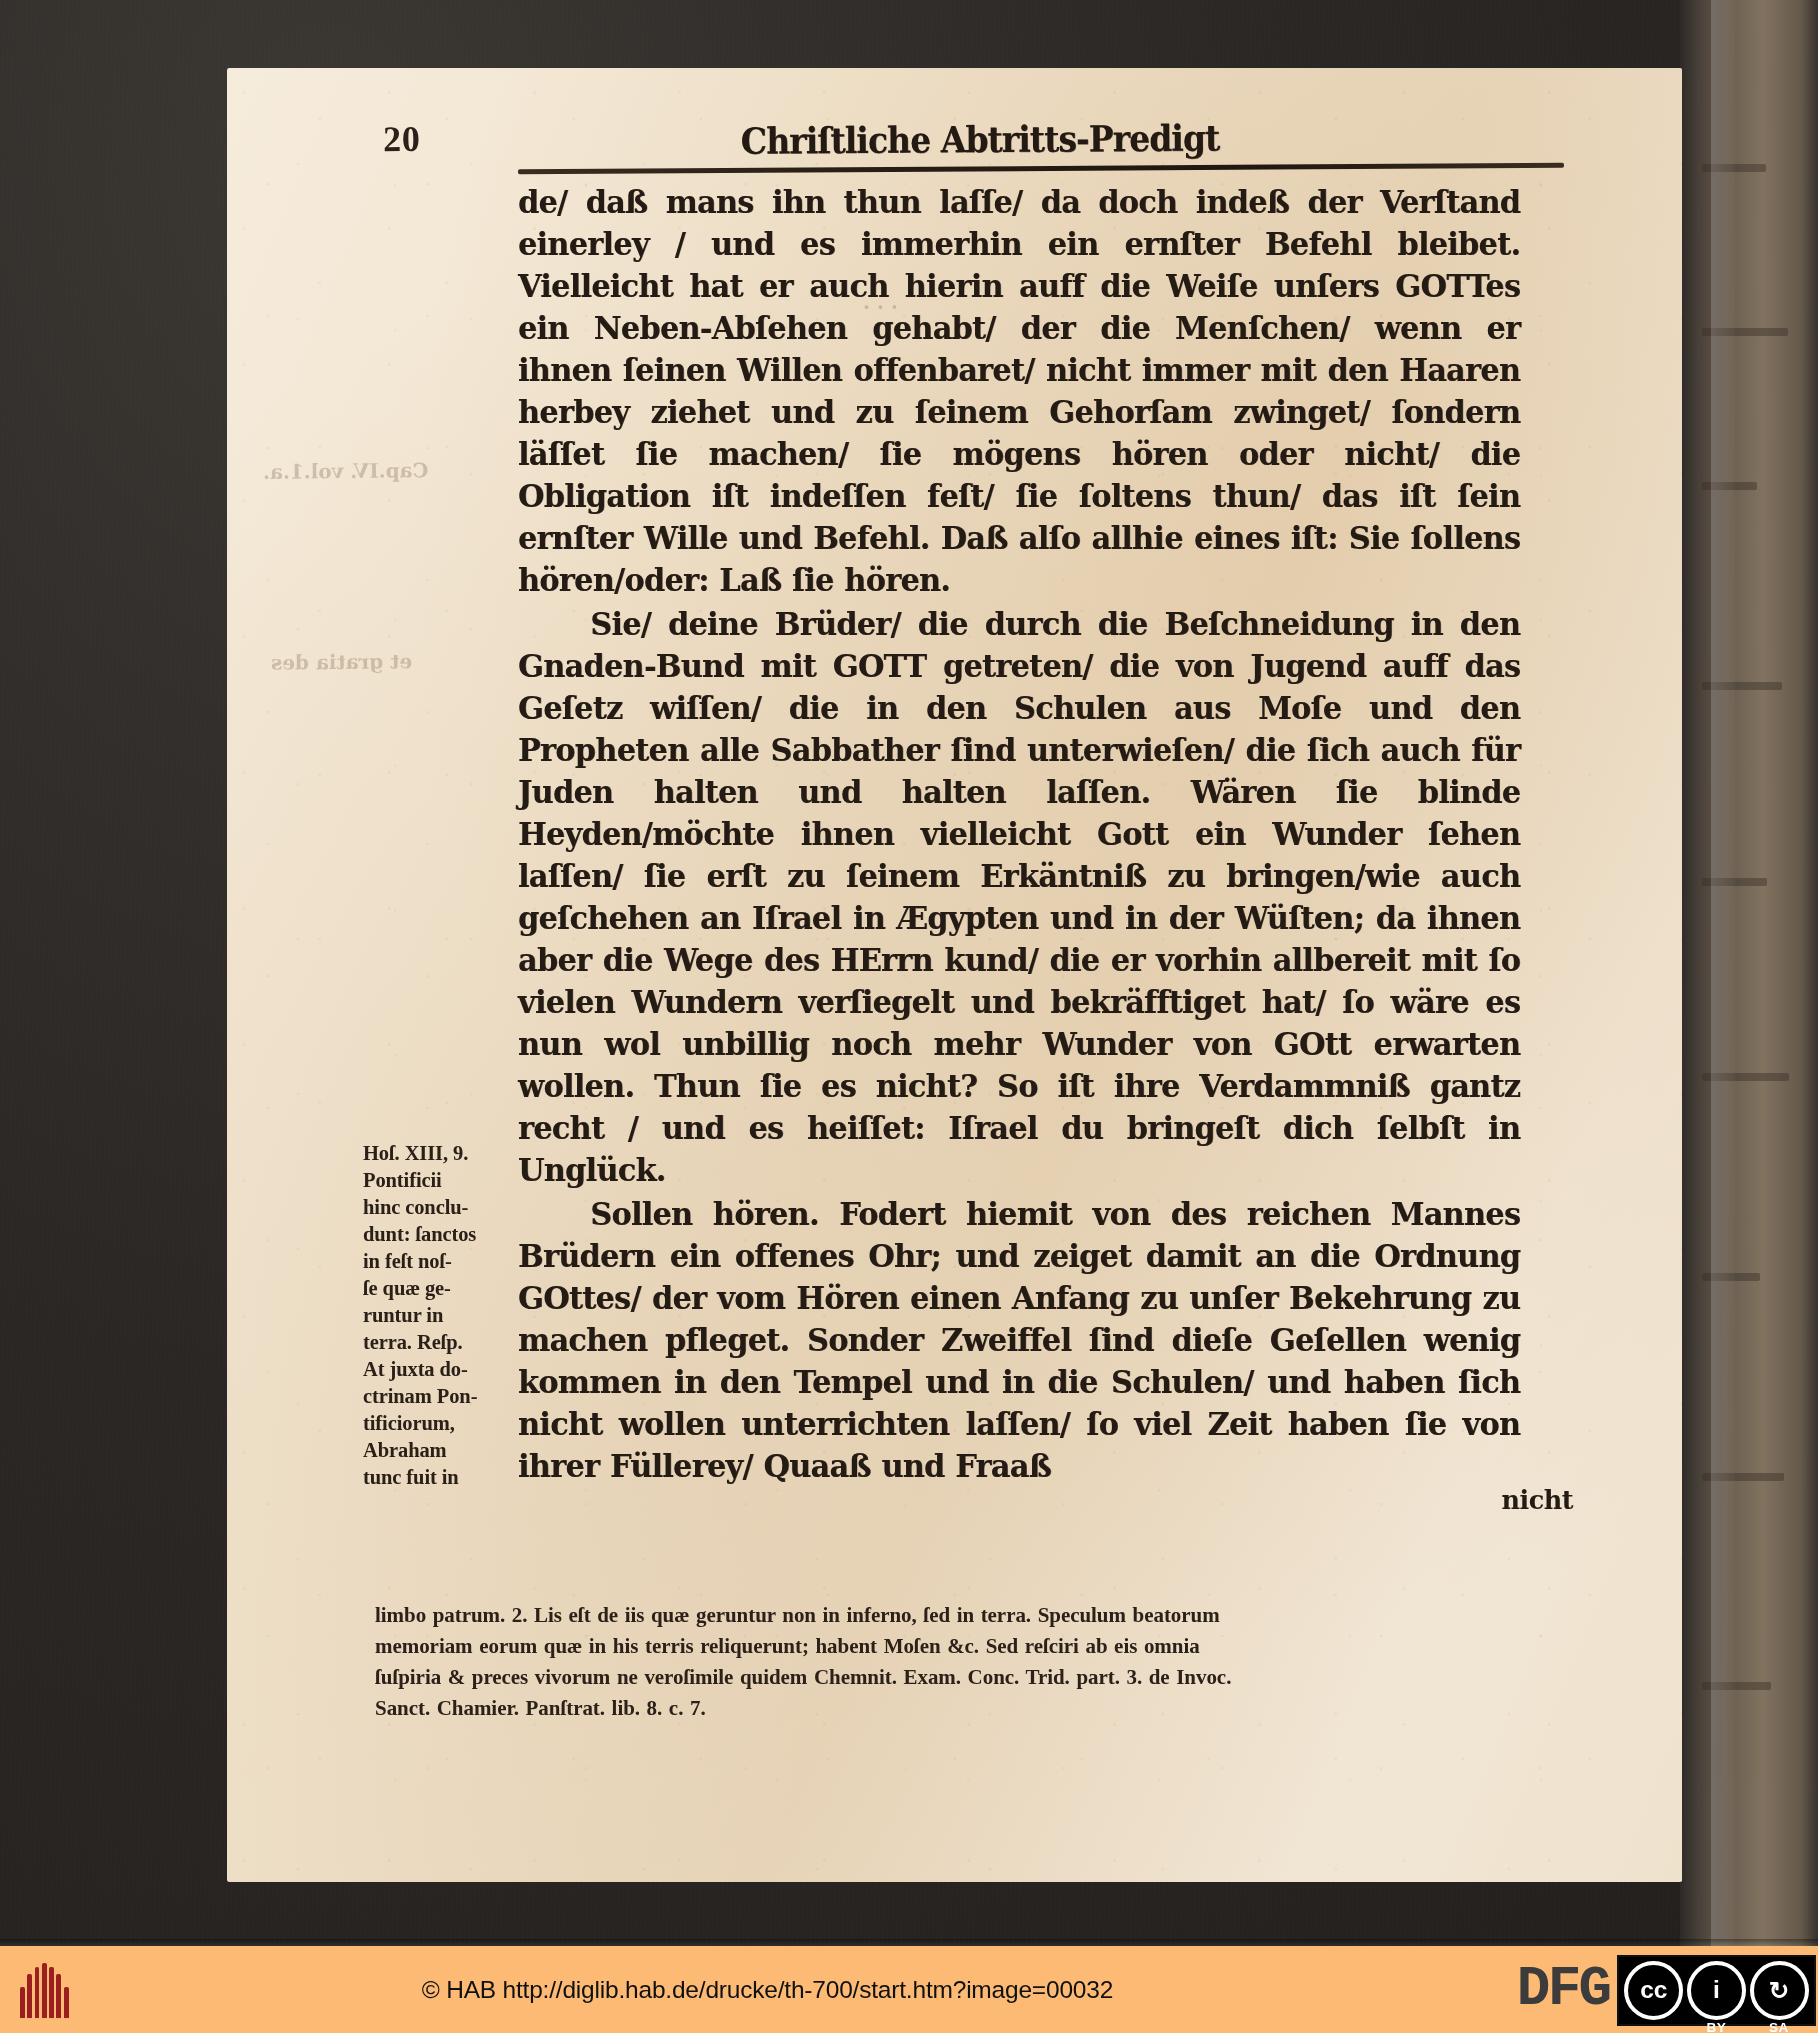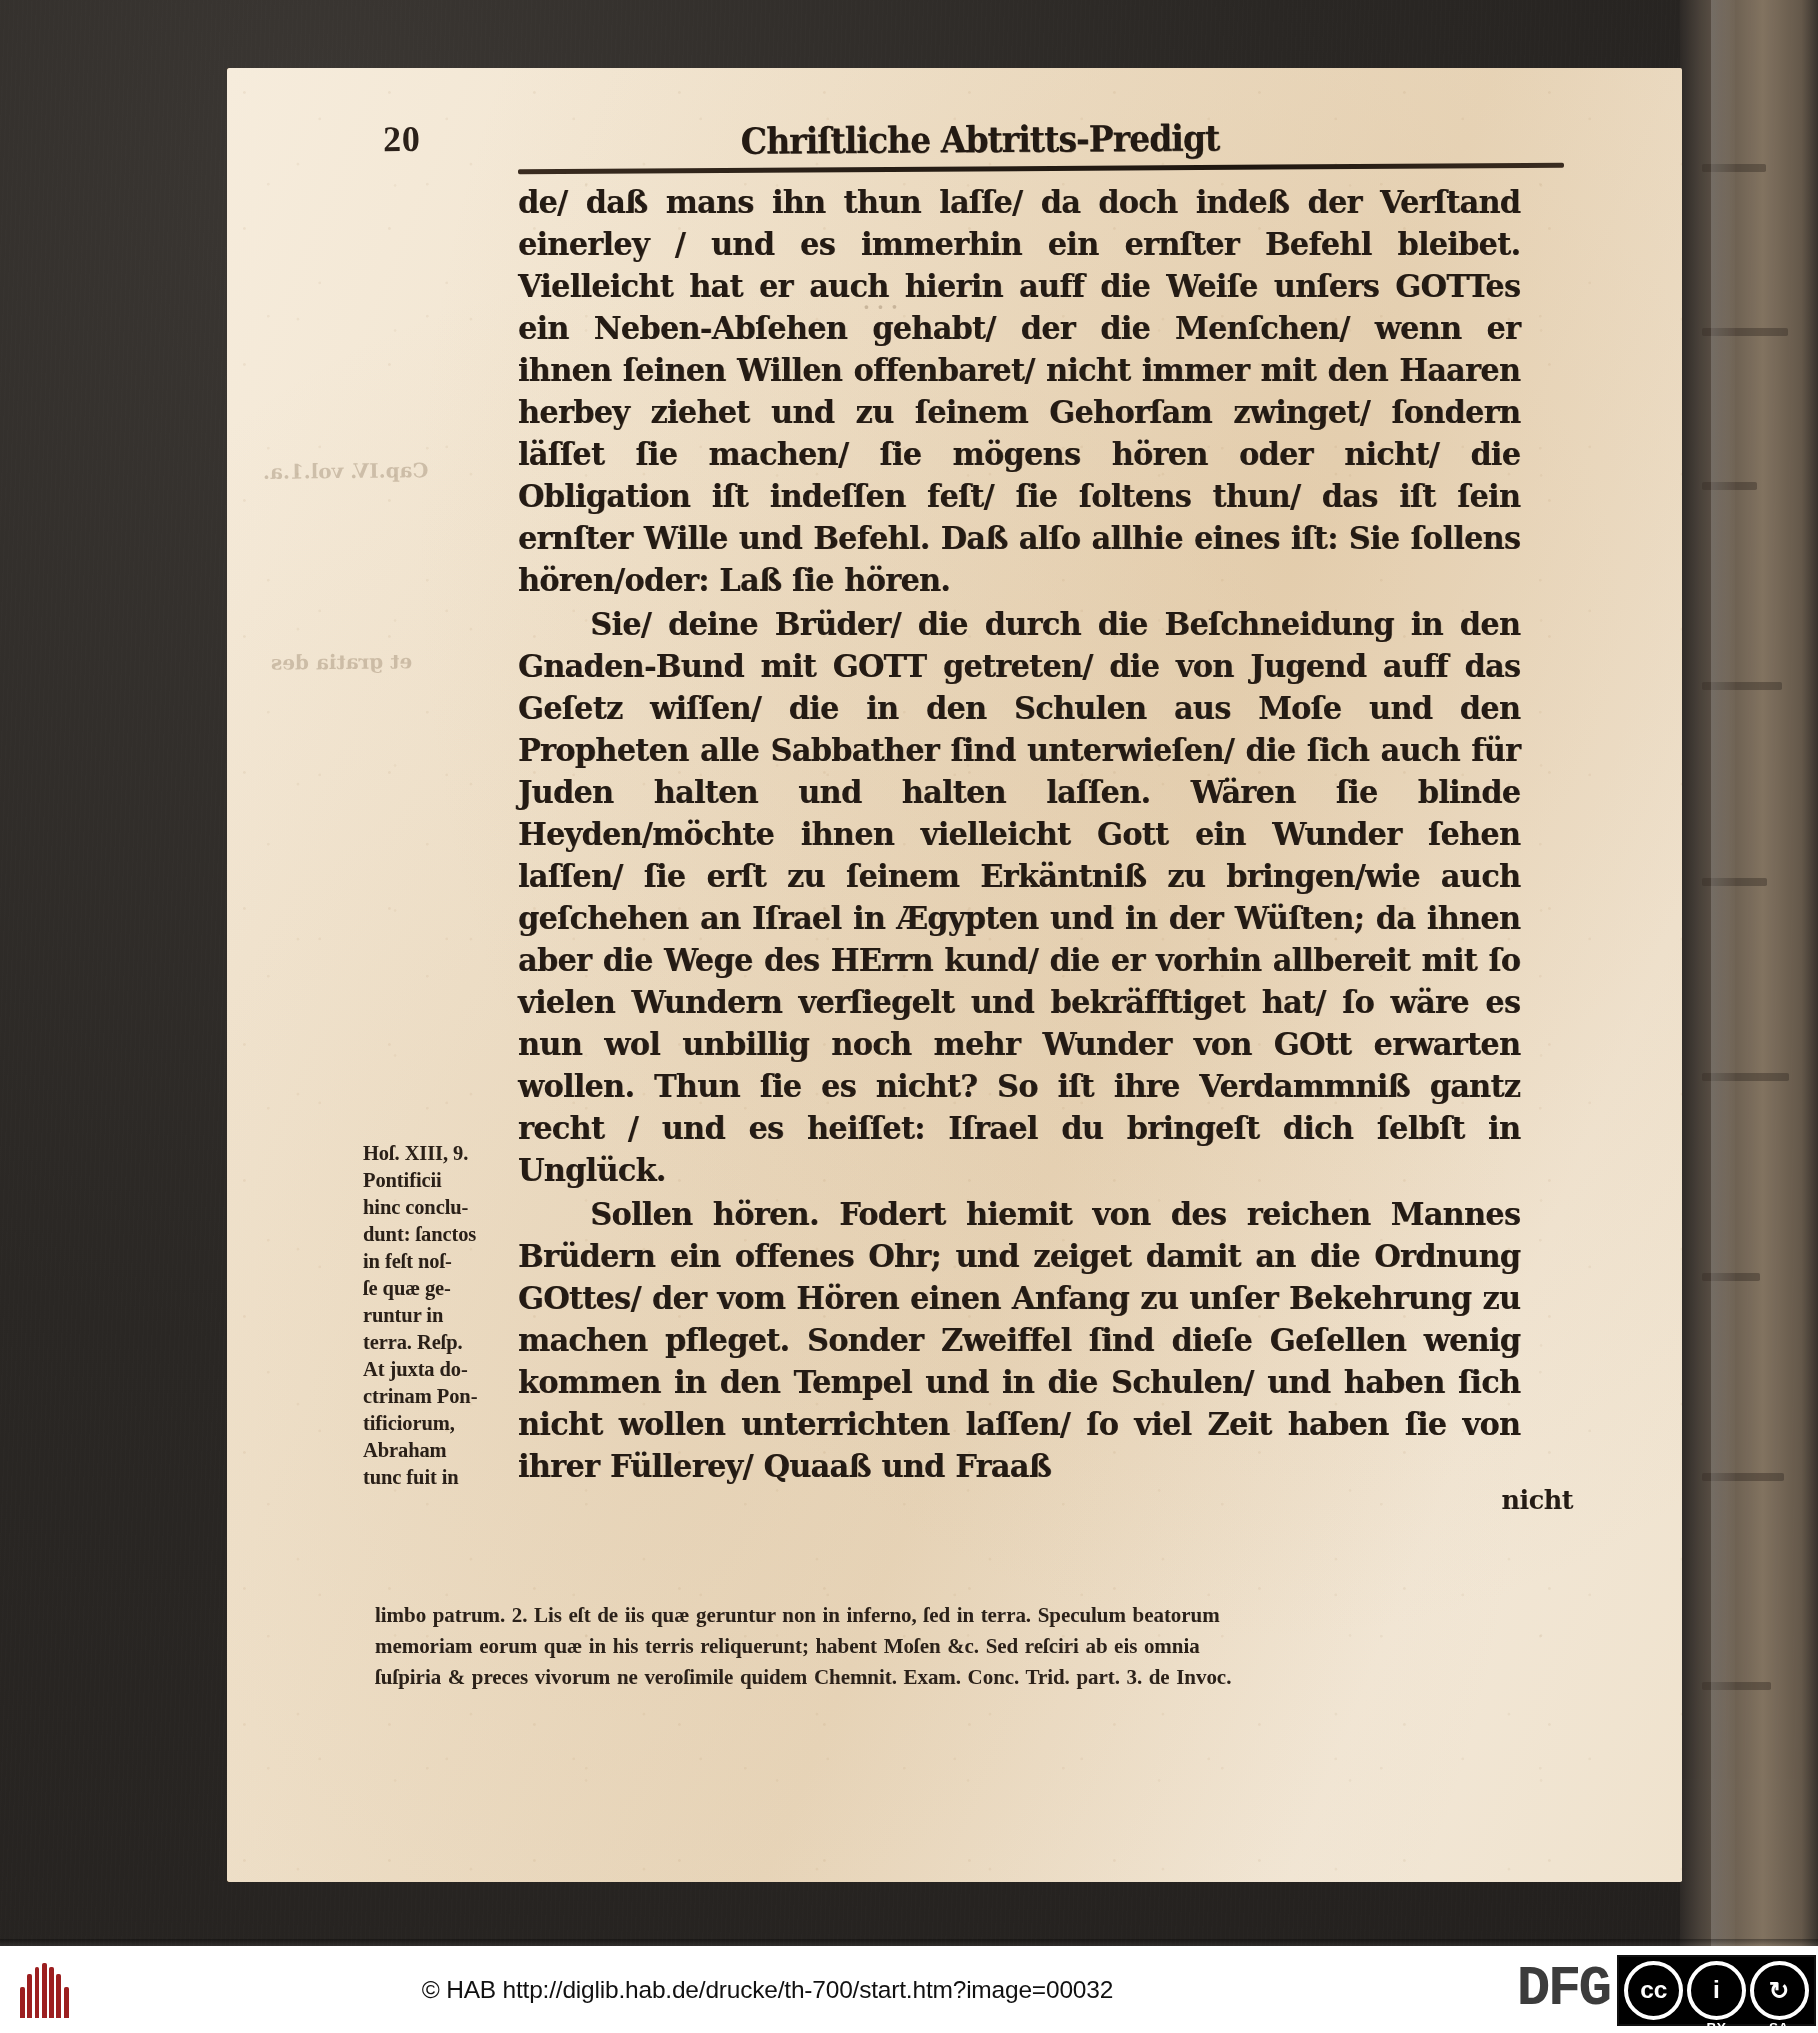--- a/index.html
+++ b/index.html
@@ -208,21 +208,21 @@
     transform: scaleX(-1) rotate(.6deg);
     pointer-events: none;
     white-space: nowrap;
   }
 
   
   .toolbar {
     position: absolute;
     left: 0; bottom: 0;
     width: 1818px; height: 88px;
-    background: #ffffff;
+    background: #fdba74;
     display: flex;
     align-items: center;
   }
   .hab-logo {
     width: 71px; height: 71px;
     margin-left: 11px;
     position: relative;
     flex: 0 0 auto;
   }
   .hab-logo i {
@@ -344,20 +344,21 @@
         <div class="mline">ctrinam Pon-</div>
         <div class="mline">tificiorum,</div>
         <div class="mline">Abraham</div>
         <div class="mline">tunc fuit in</div>
       </div>
 
       <div class="footnotes">
         <div>limbo patrum.   2. Lis eſt de iis quæ geruntur non in inferno, ſed in terra.   Speculum beatorum</div>
         <div>memoriam eorum quæ in his terris reliquerunt; habent Moſen &amp;c.   Sed reſciri ab eis omnia</div>
         <div>ſuſpiria &amp; preces vivorum ne veroſimile quidem Chemnit.   Exam. Conc. Trid. part. 3. de Invoc.</div>
+        <div>Sanct. Chamier. Panſtrat. lib. 8. c. 7.</div>
       </div>
 
     </div>
   </div>
 
   <div class="toolbar-topedge"></div>
   <div class="toolbar">
 
     <div class="hab-logo">
       <i style="left:9px; height:31px;"></i>

